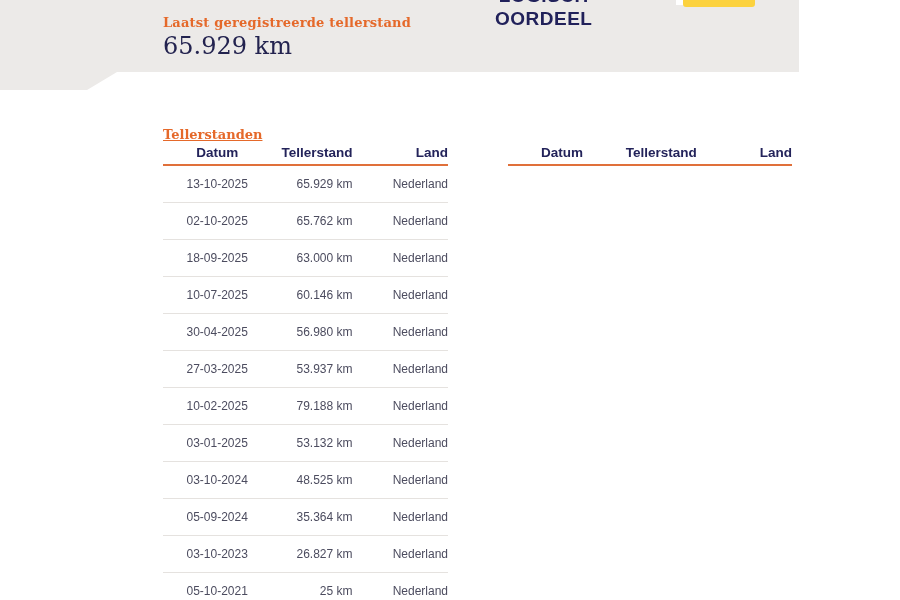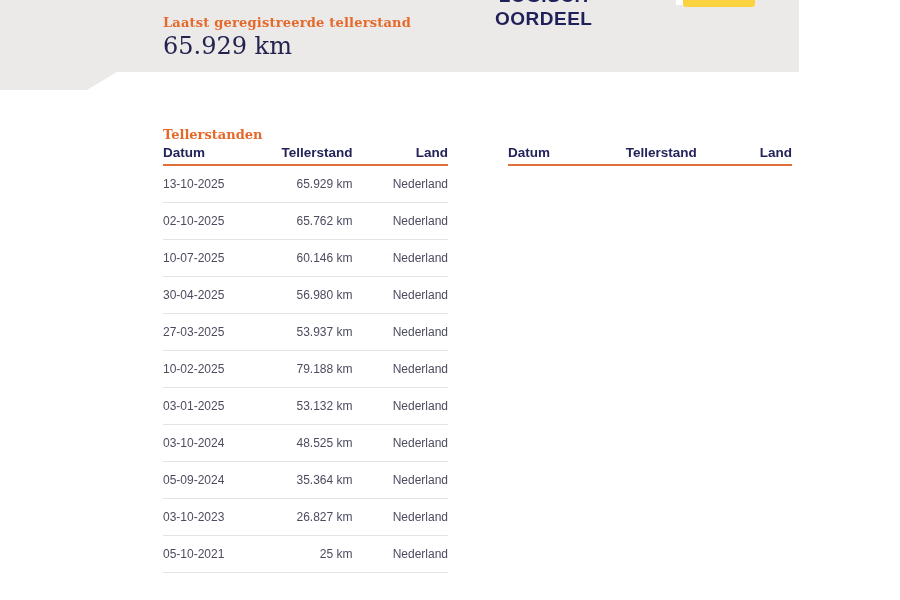--- a/index.html
+++ b/index.html
@@ -24,36 +24,36 @@
                color:#21215A; letter-spacing:0.5px; }
   .judgement div { white-space:nowrap;text-align:center; }
 
   .header-card-edge { position:absolute; left:676px; top:0; width:79px; height:5px; background:#ffffff; }
   .action-button { position:absolute; left:683px; top:0; width:72px; height:7px;
                    background:#FCD23E; border:none; border-radius:0 0 3px 3px; cursor:pointer; }
 
   
   .section-title { position:absolute; left:163px; top:127px;
                    font-family:"DejaVu Serif", serif; font-weight:bold;
-                   font-size:13px; color:#E5692A; }
+                   font-size:13px; color:#E5692A;text-decoration:underline; }
 
   table { border-collapse:collapse; table-layout:fixed; }
   .readings-table  { position:absolute; left:163px; top:144px; width:285px; }
   .secondary-table { position:absolute; left:508px; top:144px; width:284px; }
 
   th { font-size:13.5px; line-height:14px; font-weight:bold; color:#23235A;
        padding:2px 0 4px 0; border-bottom:2px solid #E0703A; }
   td { font-size:12px; line-height:14px; color:#4C4C5F;
        padding:11px 0; border-bottom:1px solid #E5E2DF; }
   tbody tr:first-child td { padding-top:10.5px; }
 
   col.c-datum { width:38%; }
   col.c-teller { width:28.5%; }
   col.c-land { width:33.5%; }
-  .al { text-align:left; }
+  .al { text-align:center; }
   .ar { text-align:right; }
 </style>
 </head>
 <body>
 
 <div class="page">
 
   <div class="band"></div>
   <div class="band-tail"></div>
 
@@ -86,20 +86,25 @@
     </thead>
     <tbody>
         <tr>
           <td class="al">13-10-2025</td>
           <td class="ar">65.929 km</td>
           <td class="ar">Nederland</td>
         </tr>
         <tr>
           <td class="al">02-10-2025</td>
           <td class="ar">65.762 km</td>
+          <td class="ar">Nederland</td>
+        </tr>
+        <tr>
+          <td class="al">18-09-2025</td>
+          <td class="ar">63.000 km</td>
           <td class="ar">Nederland</td>
         </tr>
         <tr>
           <td class="al">10-07-2025</td>
           <td class="ar">60.146 km</td>
           <td class="ar">Nederland</td>
         </tr>
         <tr>
           <td class="al">30-04-2025</td>
           <td class="ar">56.980 km</td>

